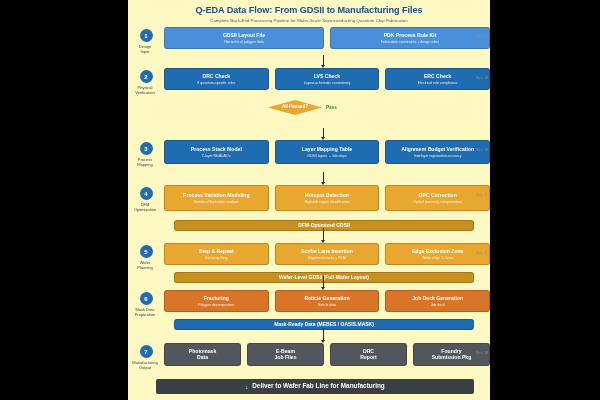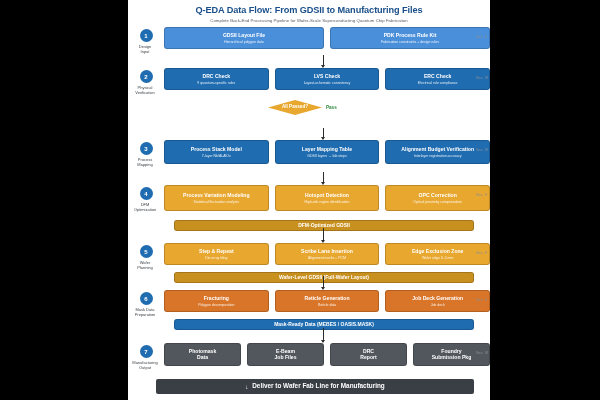--- a/index.html
+++ b/index.html
@@ -8,21 +8,21 @@
     background: #000;
     font-family: "Liberation Sans", sans-serif;
     overflow: hidden;
   }
   #stage { position: relative; width: 600px; height: 400px; background: #000; }
 
   #canvas {
     position: absolute;
     left: 128px; top: 0;
     width: 362px; height: 400px;
-    background: #ffffff;
+    background: #fef9c3;
     overflow: hidden;
   }
 
   
   .title {
     text-align: center;
     font-size: 9.2px;
     font-weight: bold;
     color: #1a4f8a;
     letter-spacing: -0.1px;

